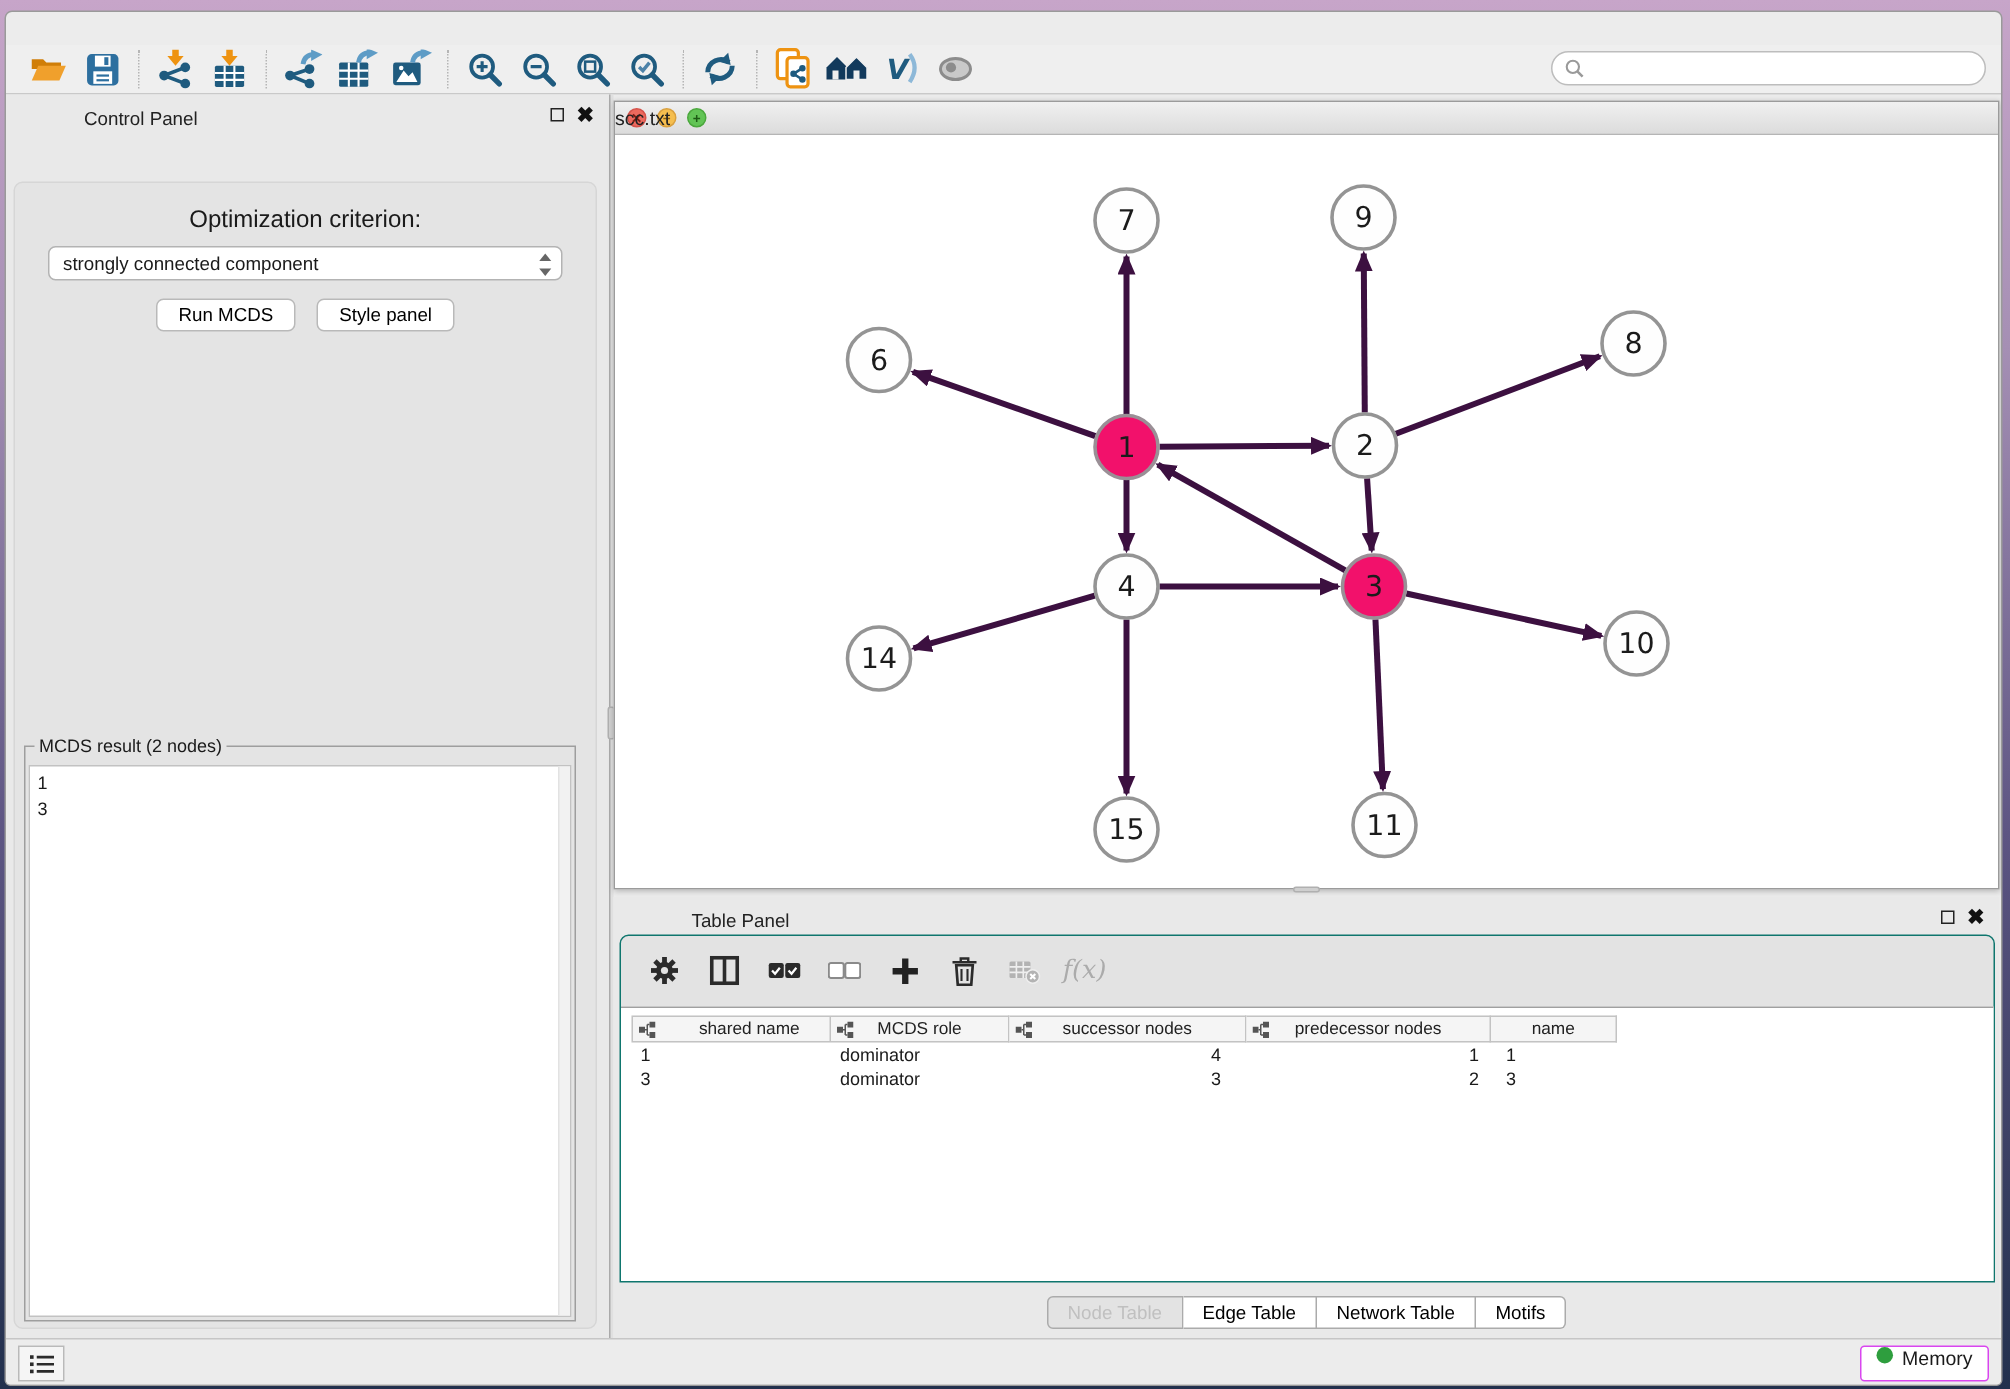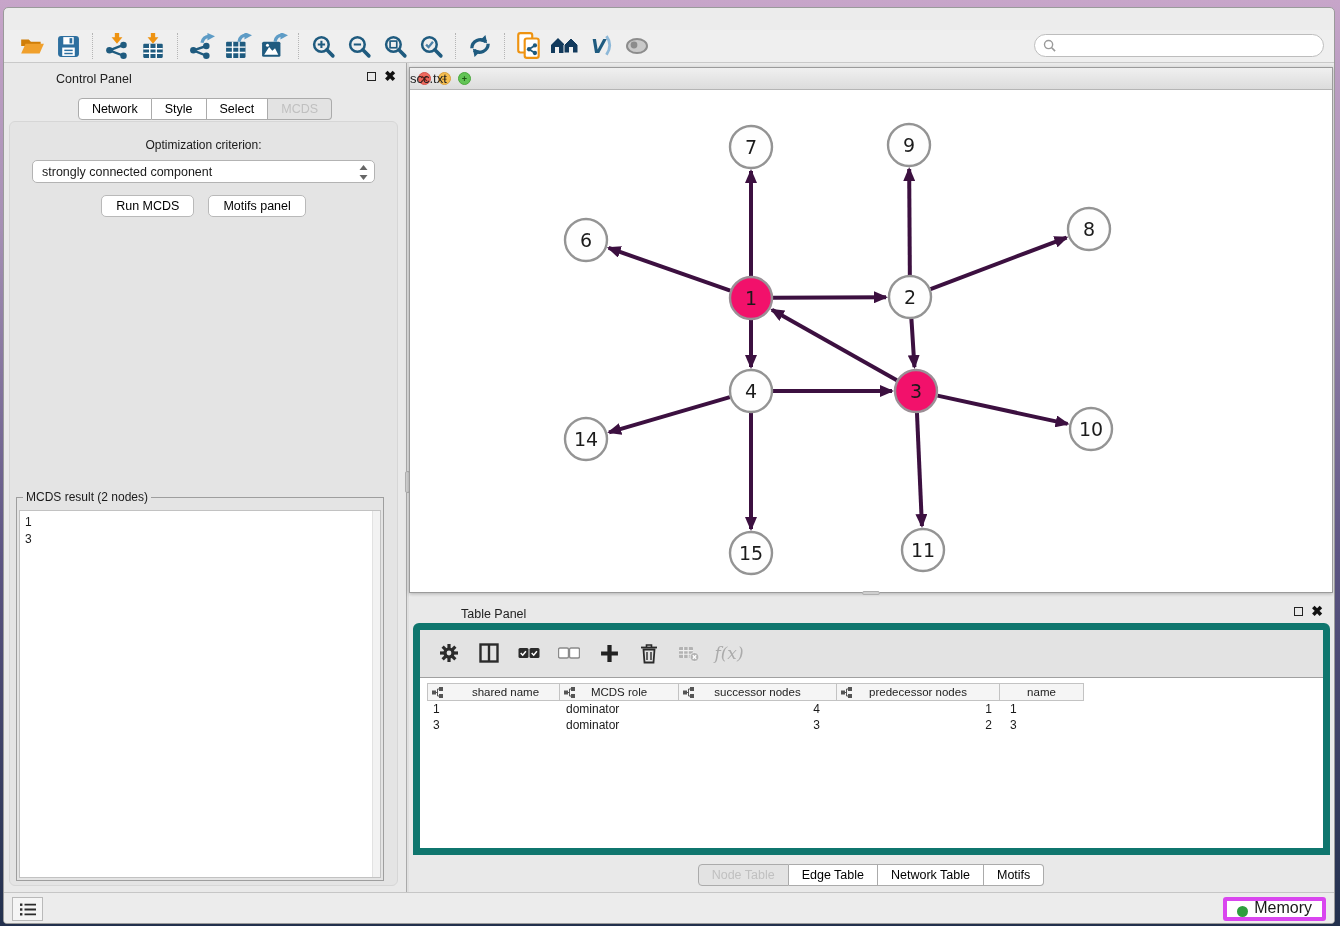--- a/index.html
+++ b/index.html
@@ -35,21 +35,21 @@
   .ic-float { width:9px; height:9px; border:1.6px solid #222; display:inline-block; }
   .ic-close { font-weight:bold; font-size:14px; color:#111; line-height:10px; }
   
   .seg-tabs { display:flex; justify-content:center; }
   .seg-tab { padding:3px 13px; font-size:12.5px; background:#fff; border:1px solid #ababab; border-left:none; color:#000; }
   .seg-tab:first-child { border-left:1px solid #ababab; border-radius:4px 0 0 4px; }
   .seg-tab:last-child { border-radius:0 4px 4px 0; }
   .seg-tab.active { background:#e3e3e3; color:#c0c0c0; }
   .cp-tabs { position:absolute; top:35px; left:0; right:0; }
   .cp-pane { position:absolute; left:5px; right:8px; top:58px; bottom:6px; background:#e4e4e4; border-radius:6px; border:1px solid #d6d6d6; }
-  .opt-label { text-align:center; margin-top:16px; font-size:12px; }
+  .opt-label { text-align:center; margin-top:16px; font-size:16px; }
   .dropdown { position:relative; margin:8px auto 0 auto; width:343px; height:23px; background:#fff; border:1px solid #b3b3b3; border-radius:5px; display:flex; align-items:center; padding-left:9px; font-size:12.5px; }
   .dd-stepper { position:absolute; right:5px; top:3px; }
   .btn-row { display:flex; justify-content:center; gap:14px; margin-top:12px; }
   .mac-btn { background:#fff; border:1px solid #b9b9b9; border-radius:5px; padding:3px 14px; font-size:12.5px; color:#000; }
   .groupbox { position:absolute; left:6px; right:13px; bottom:4px; height:384px; border:1px solid #9e9e9e; }
   .groupbox-label { position:absolute; top:-8px; left:6px; background:#e4e4e4; padding:0 3px; font-size:12px;text-align:center; }
   .result-area { position:absolute; left:2px; right:2px; top:12px; bottom:2px; background:#fff; border:1px solid #c2c2c2; font-size:12px; padding:3px 5px; line-height:17px; }
   .result-scroll { position:absolute; right:0; top:0; bottom:0; width:8px; background:#f2f2f2; border-left:1px solid #e2e2e2; }
   
   .net-frame { position:absolute; left:405px; top:59px; width:924px; height:526px; background:#fff; border:1px solid #9b9b9b; box-shadow:0 1px 4px rgba(0,0,0,.25); }
@@ -57,38 +57,38 @@
   .net-title { position:absolute; left:0; right:0; top:3px; font-size:13px; color:#222; }
   .nt-group { position:absolute; left:8px; top:4px; display:flex; gap:7px; }
   .nt { width:13px; height:13px; border-radius:50%; font-size:9px; font-weight:bold; text-align:center; line-height:12px; }
   .nt-red { background:#ed6a5e; border:1px solid #d55149; color:#7b1c12; }
   .nt-yellow { background:#f5be4f; border:1px solid #d9a03e; color:#8a5d0d; }
   .nt-green { background:#62c455; border:1px solid #4aa73c; color:#1d5b14; }
   .net-canvas { position:absolute; left:0; right:0; top:22px; bottom:0; background:#fff; }
   .net-split-handle { position:absolute; left:452px; bottom:-3px; width:18px; height:4px; background:#cfcfcf; border:1px solid #b0b0b0; border-radius:2px; }
   
   .table-panel { position:absolute; left:405px; top:590px; width:924px; bottom:31px; background:#e9e9e9; }
-  .tp-content { position:absolute; left:4px; right:3px; top:25px; height:232px; background:#e3e3e3; border-radius:6px 6px 0 0; border:7px solid #0f766e; }
+  .tp-content { position:absolute; left:4px; right:3px; top:25px; height:232px; background:#e3e3e3; border-radius:6px 6px 0 0; border:1px solid #0f766e; }
   .tp-toolbar { height:46px; display:flex; align-items:center; padding-left:16px; gap:14px; }
   .tp-tool { display:flex; align-items:center; justify-content:center; width:26px; height:26px; }
   .tp-white { position:absolute; left:0; right:0; top:47px; bottom:0; background:#fff; border-top:1px solid #a0a0a0; }
   .dtable { position:absolute; left:7px; top:5px; }
   .dt-header { display:flex; }
   .dt-hcell { position:relative; height:18px; background:#f5f5f5; border:1px solid #c3c3c3; border-left:none; font-size:11.5px; color:#222; text-align:center; line-height:16px; }
   .dt-hcell:first-child { border-left:1px solid #c3c3c3;padding-left:24px; }
   .dt-hcell svg { position:absolute; left:4px; top:3px; }
   .dt-row { display:flex; height:16px; font-size:12px; line-height:16px; }
   .dt-cell { overflow:hidden; white-space:nowrap; }
   .c0 { width:133px; } .c1 { width:119px; } .c2 { width:158px; } .c3 { width:163px; } .c4 { width:84px; }
   .al { padding-left:6px; text-align:left; } .ar-17 { padding-right:17px; text-align:right; } .ar-8 { padding-right:8px; text-align:right; } .al-10 { padding-left:10px; text-align:left; }
   .tp-tabs { position:absolute; left:0; right:0; bottom:6px; }
   
   .statusbar { position:absolute; left:0; right:0; bottom:0; height:31px; background:#ececec; border-top:1px solid #c6c6c6; }
   .sb-left-btn { position:absolute; left:8px; top:4px; width:31px; height:24px; background:#f5f5f5; border:1px solid #b9b9b9; display:flex; align-items:center; justify-content:center; }
-  .memory-btn { position:absolute; right:8px; top:4px; height:24px; background:#fff; border:4px solid #d946ef; border-radius:3px; display:flex; align-items:flex-end; padding:0 10px; gap:6px; font-size:16px; }
+  .memory-btn { position:absolute; right:8px; top:4px; height:24px; background:#fff; border:1px solid #d946ef; border-radius:3px; display:flex; align-items:flex-start; padding:0 10px; gap:6px; font-size:13px; }
   .mem-dot { width:11px; height:11px; border-radius:50%; background:#2e9e3e; }
   .fx { font-family:"DejaVu Serif", serif; font-style:italic; font-size:17px; color:#ababab; }
 </style>
 </head>
 <body>
 
 <div class="window">
 
 
   <div class="toolbar">
@@ -231,41 +231,35 @@
     </div>
   </div>
 
   <div class="control-panel">
     <div class="panel-head">
       <span class="panel-title">Control Panel</span>
       <span class="panel-icons">
         <span class="ic-float"></span>
         <span class="ic-close">✖</span>
       </span>
-    </div>
-    <div class="seg-tabs cp-tabs">
-      <span class="seg-tab">Network</span>
-      <span class="seg-tab">Style</span>
-      <span class="seg-tab">Select</span>
-      <span class="seg-tab active">MCDS</span>
     </div>
     <div class="cp-pane">
       <div class="opt-label">Optimization criterion:</div>
       <div class="dropdown">
         <span>strongly connected component</span>
         <span class="dd-stepper">
           <svg width="11" height="17" viewBox="0 0 11 17">
               <path d="M5.5 1 L9.5 6 H1.5 Z" fill="#666"></path>
               <path d="M5.5 16 L1.5 11 H9.5 Z" fill="#666"></path>
             </svg>
         </span>
       </div>
       <div class="btn-row">
         <button class="mac-btn">Run MCDS</button>
-        <button class="mac-btn">Motifs panel</button>
+        <button class="mac-btn">Style panel</button>
       </div>
       <div class="groupbox">
         <span class="groupbox-label">MCDS result (2 nodes)</span>
         <div class="result-area">
           <div>1</div>
           <div>3</div>
           <div class="result-scroll"></div>
         </div>
       </div>
     </div>

